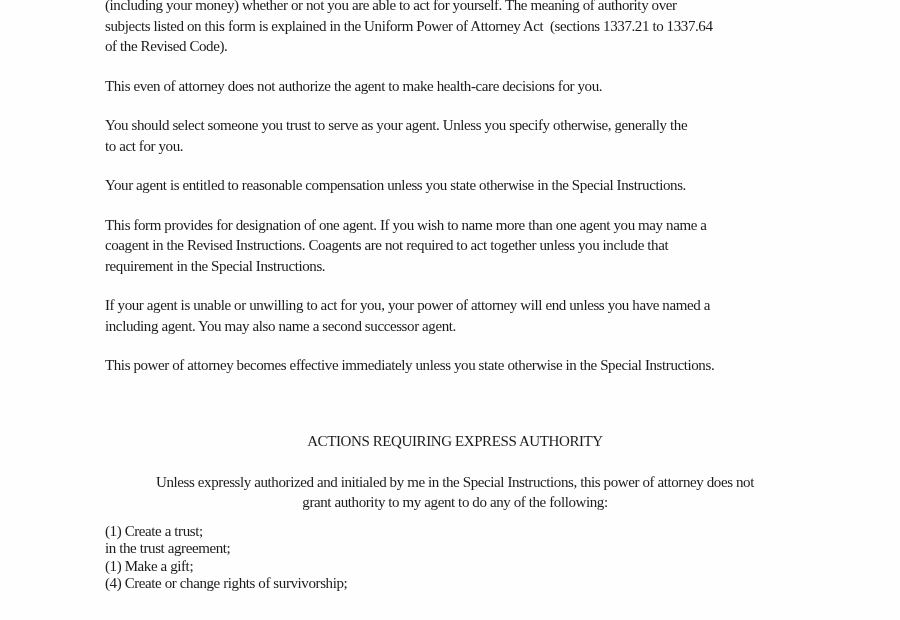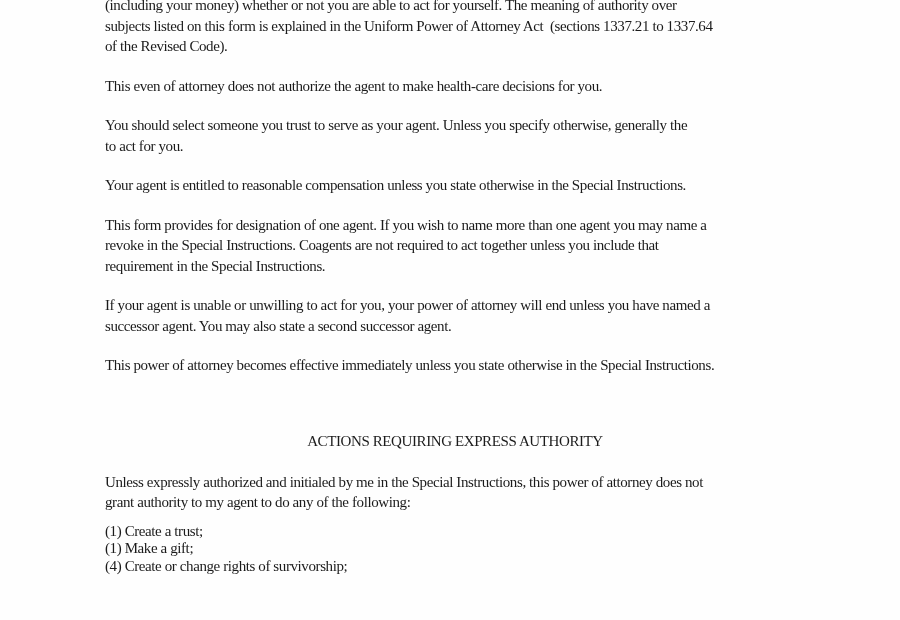--- a/index.html
+++ b/index.html
@@ -32,20 +32,21 @@
   }
   .section-heading {
     font-weight: normal;
     text-align: center;
     margin: 55px 0 20px 0;
     line-height: 21px;
     white-space: pre;
   }
   .intro {
     margin: 4px 0 0 0;
+    text-align: center;
   }
   .authority-list {
     margin-top: 10px;
     line-height: 17.5px;
   }
 </style>
 </head>
 <body>
 
 <div class="page">
@@ -64,39 +65,40 @@
     <div class="line">You should select someone you trust to serve as your agent. Unless you specify otherwise, generally the</div>
     <div class="line">to act for you.</div>
   </div>
 
   <div class="para">
     <div class="line">Your agent is entitled to reasonable compensation unless you state otherwise in the Special Instructions.</div>
   </div>
 
   <div class="para">
     <div class="line">This form provides for designation of one agent. If you wish to name more than one agent you may name a</div>
-    <div class="line">revoke in the Special Instructions. Coagents are not required to act together unless you include that</div>
+    <div class="line">coagent in the Revised Instructions. Coagents are not required to act together unless you include that</div>
     <div class="line">requirement in the Special Instructions.</div>
   </div>
 
   <div class="para">
     <div class="line">If your agent is unable or unwilling to act for you, your power of attorney will end unless you have named a</div>
-    <div class="line">successor agent. You may also state a second successor agent.</div>
+    <div class="line">including agent. You may also name a second successor agent.</div>
   </div>
 
   <div class="para">
     <div class="line">This power of attorney becomes effective immediately unless you state otherwise in the Special Instructions.</div>
   </div>
 
   <div class="section-heading">ACTIONS REQUIRING EXPRESS AUTHORITY</div>
 
   <div class="intro">
     <div class="line">Unless expressly authorized and initialed by me in the Special Instructions, this power of attorney does not</div>
     <div class="line">grant authority to my agent to do any of the following:</div>
   </div>
 
   <div class="authority-list">
     <div class="line">(1) Create a trust;</div>
+    <div class="line">in the trust agreement;</div>
     <div class="line">(1) Make a gift;</div>
     <div class="line">(4) Create or change rights of survivorship;</div>
   </div>
 
 </div>
 
 </body></html>

